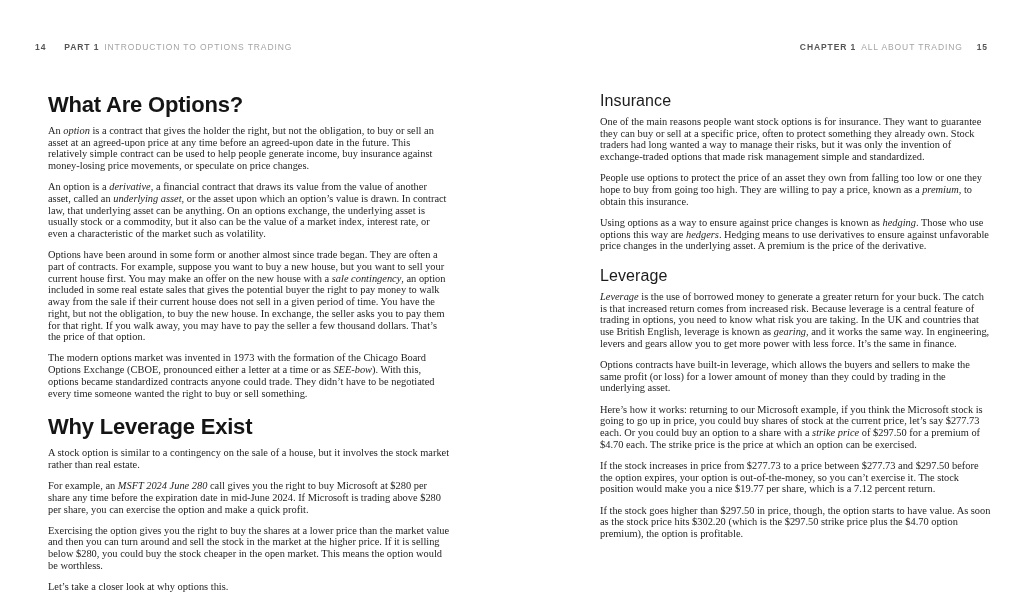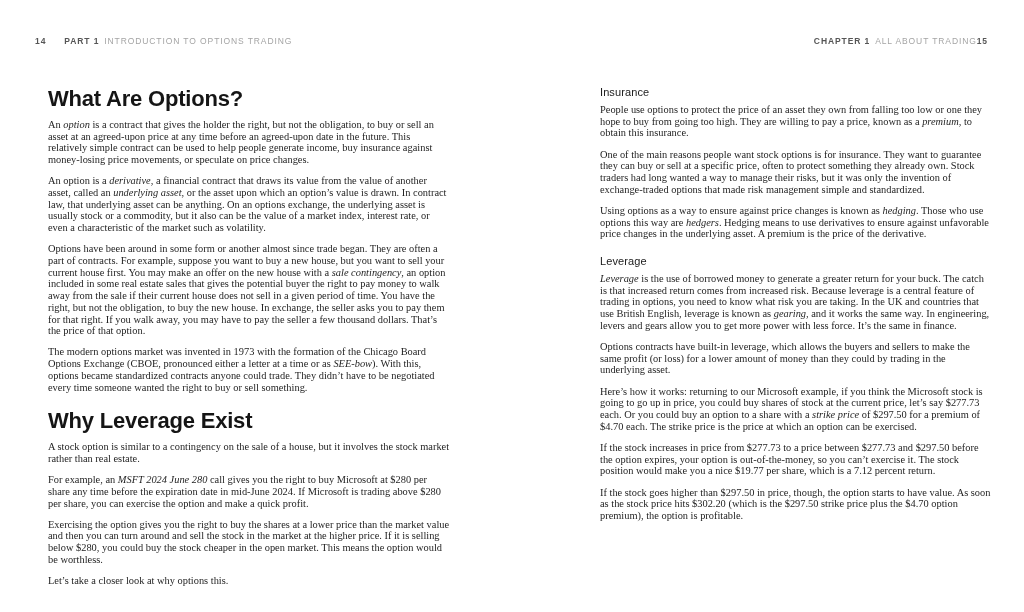--- a/index.html
+++ b/index.html
@@ -9,57 +9,57 @@
     background: #f4f4f4;
     font-family: "Liberation Serif", serif;
     overflow: hidden;
   }
   .spread {
     position: relative;
     width: 1024px; height: 612px;
     background: #ffffff;
     color: #1e1e1e;
   }
-  .page { position: absolute; top: 2px; height: 574px; width: 512px; }
+  .page { position: absolute; top: 8px; height: 574px; width: 512px; }
   .page-left { left: 0; }
   .page-right { left: 512px; }
 
   .running-header {
     position: absolute; top: 34px;
     font-family: "Liberation Sans", sans-serif;
     font-size: 8.5px; letter-spacing: 0.9px;
     color: #9e9e9e;
     white-space: nowrap;
   }
   .page-left .running-header { left: 35px; }
   .page-right .running-header { right: 36px; text-align: right; }
   .running-header .pagenum {
     font-weight: bold; color: #565656;
   }
   .page-left .running-header .pagenum { margin-right: 18px; }
-  .page-right .running-header .pagenum { }
+  .page-right .running-header .pagenum { margin-left: 14px; }
   .running-header .part-label { font-weight: bold; color: #565656; margin-right: 5px; }
   .running-header .part-title { color: #a4a4a4; }
 
   .content { position: absolute; top: 84px; }
   .page-left .content { left: 48px; width: 403px; }
   .page-right .content { left: 88px; width: 392px; }
 
   h1.heading-lg {
     font-family: "Liberation Sans", "DejaVu Sans", sans-serif;
     font-weight: bold;
     font-size: 22px;
     letter-spacing: -0.2px;
     color: #151515;
     margin: 0 0 7px 0;
   }
   h2.heading-md {
     font-family: "Liberation Sans", "DejaVu Sans", sans-serif;
     font-weight: 500;
-    font-size: 11px;
+    font-size: 16px;
     letter-spacing: 0.1px;
     color: #1b1b1b;
     margin: 0 0 6px 0;
   }
   .section + .section { margin-top: 15px; }
 
   p.para {
     font-size: 10.4px;
     line-height: 11.7px;
     margin: 0 0 9.5px 0;
@@ -96,22 +96,22 @@
     </div>
   </div>
 
   <div class="page page-right">
     <div class="running-header">
       <span class="part-label">CHAPTER 1</span><span class="part-title">ALL ABOUT TRADING</span><span class="pagenum">15</span>
     </div>
     <div class="content">
       <div class="section">
         <h2 class="heading-md">Insurance</h2>
+        <p class="para">One of the main reasons people want stock options is for insurance. They want to guarantee they can buy or sell at a specific price, often to protect something they already own. Stock traders had long wanted a way to manage their risks, but it was only the invention of exchange-traded options that made risk management simple and standardized.</p>
         <p class="para">People use options to protect the price of an asset they own from falling too low or one they hope to buy from going too high. They are willing to pay a price, known as a <em>premium</em>, to obtain this insurance.</p>
-        <p class="para">One of the main reasons people want stock options is for insurance. They want to guarantee they can buy or sell at a specific price, often to protect something they already own. Stock traders had long wanted a way to manage their risks, but it was only the invention of exchange-traded options that made risk management simple and standardized.</p>
         <p class="para">Using options as a way to ensure against price changes is known as <em>hedging</em>. Those who use options this way are <em>hedgers</em>. Hedging means to use derivatives to ensure against unfavorable price changes in the underlying asset. A premium is the price of the derivative.</p>
       </div>
       <div class="section">
         <h2 class="heading-md">Leverage</h2>
         <p class="para"><em>Leverage</em> is the use of borrowed money to generate a greater return for your buck. The catch is that increased return comes from increased risk. Because leverage is a central feature of trading in options, you need to know what risk you are taking. In the UK and countries that use British English, leverage is known as <em>gearing</em>, and it works the same way. In engineering, levers and gears allow you to get more power with less force. It’s the same in finance.</p>
         <p class="para">Options contracts have built-in leverage, which allows the buyers and sellers to make the same profit (or loss) for a lower amount of money than they could by trading in the underlying asset.</p>
         <p class="para">Here’s how it works: returning to our Microsoft example, if you think the Microsoft stock is going to go up in price, you could buy shares of stock at the current price, let’s say $277.73 each. Or you could buy an option to a share with a <em>strike price</em> of $297.50 for a premium of $4.70 each. The strike price is the price at which an option can be exercised.</p>
         <p class="para">If the stock increases in price from $277.73 to a price between $277.73 and $297.50 before the option expires, your option is out-of-the-money, so you can’t exercise it. The stock position would make you a nice $19.77 per share, which is a 7.12 percent return.</p>
         <p class="para">If the stock goes higher than $297.50 in price, though, the option starts to have value. As soon as the stock price hits $302.20 (which is the $297.50 strike price plus the $4.70 option premium), the option is profitable.</p>
       </div>

